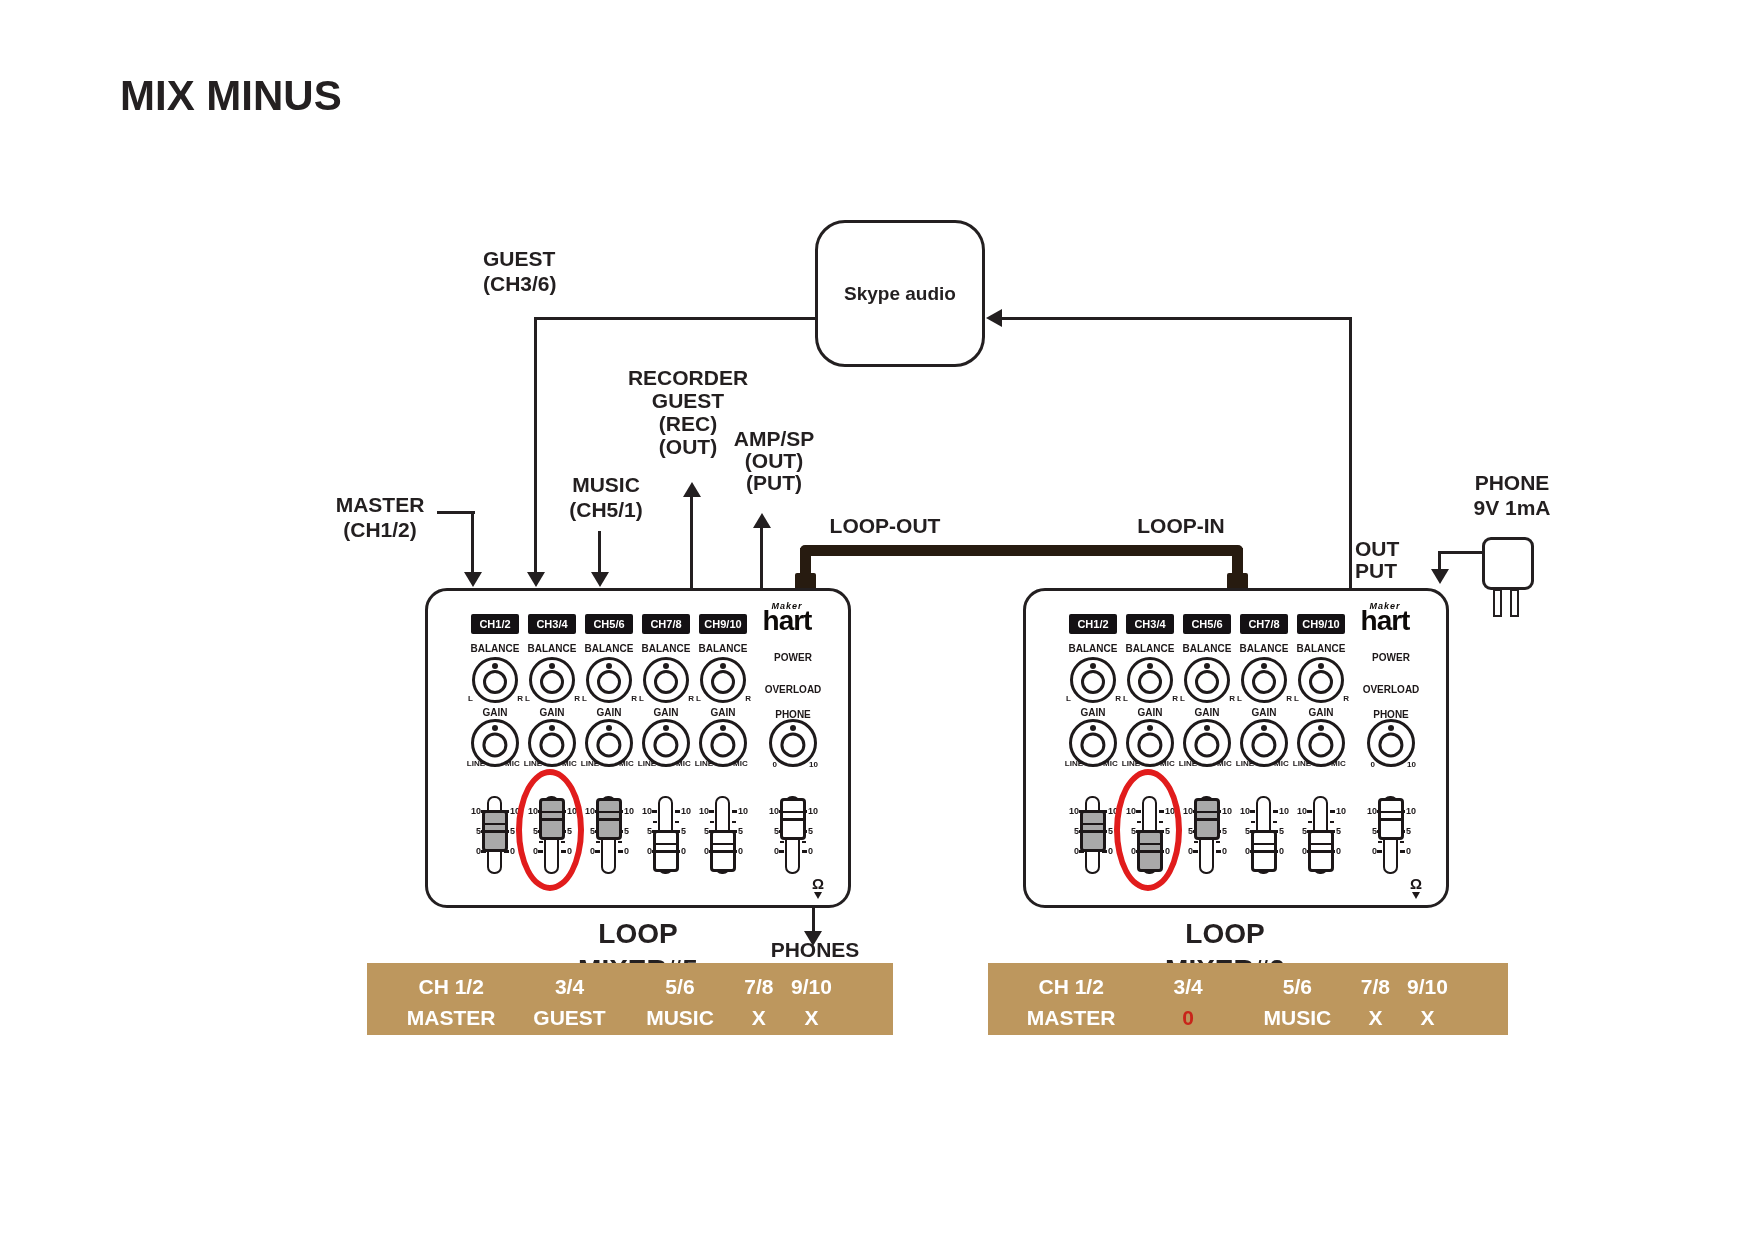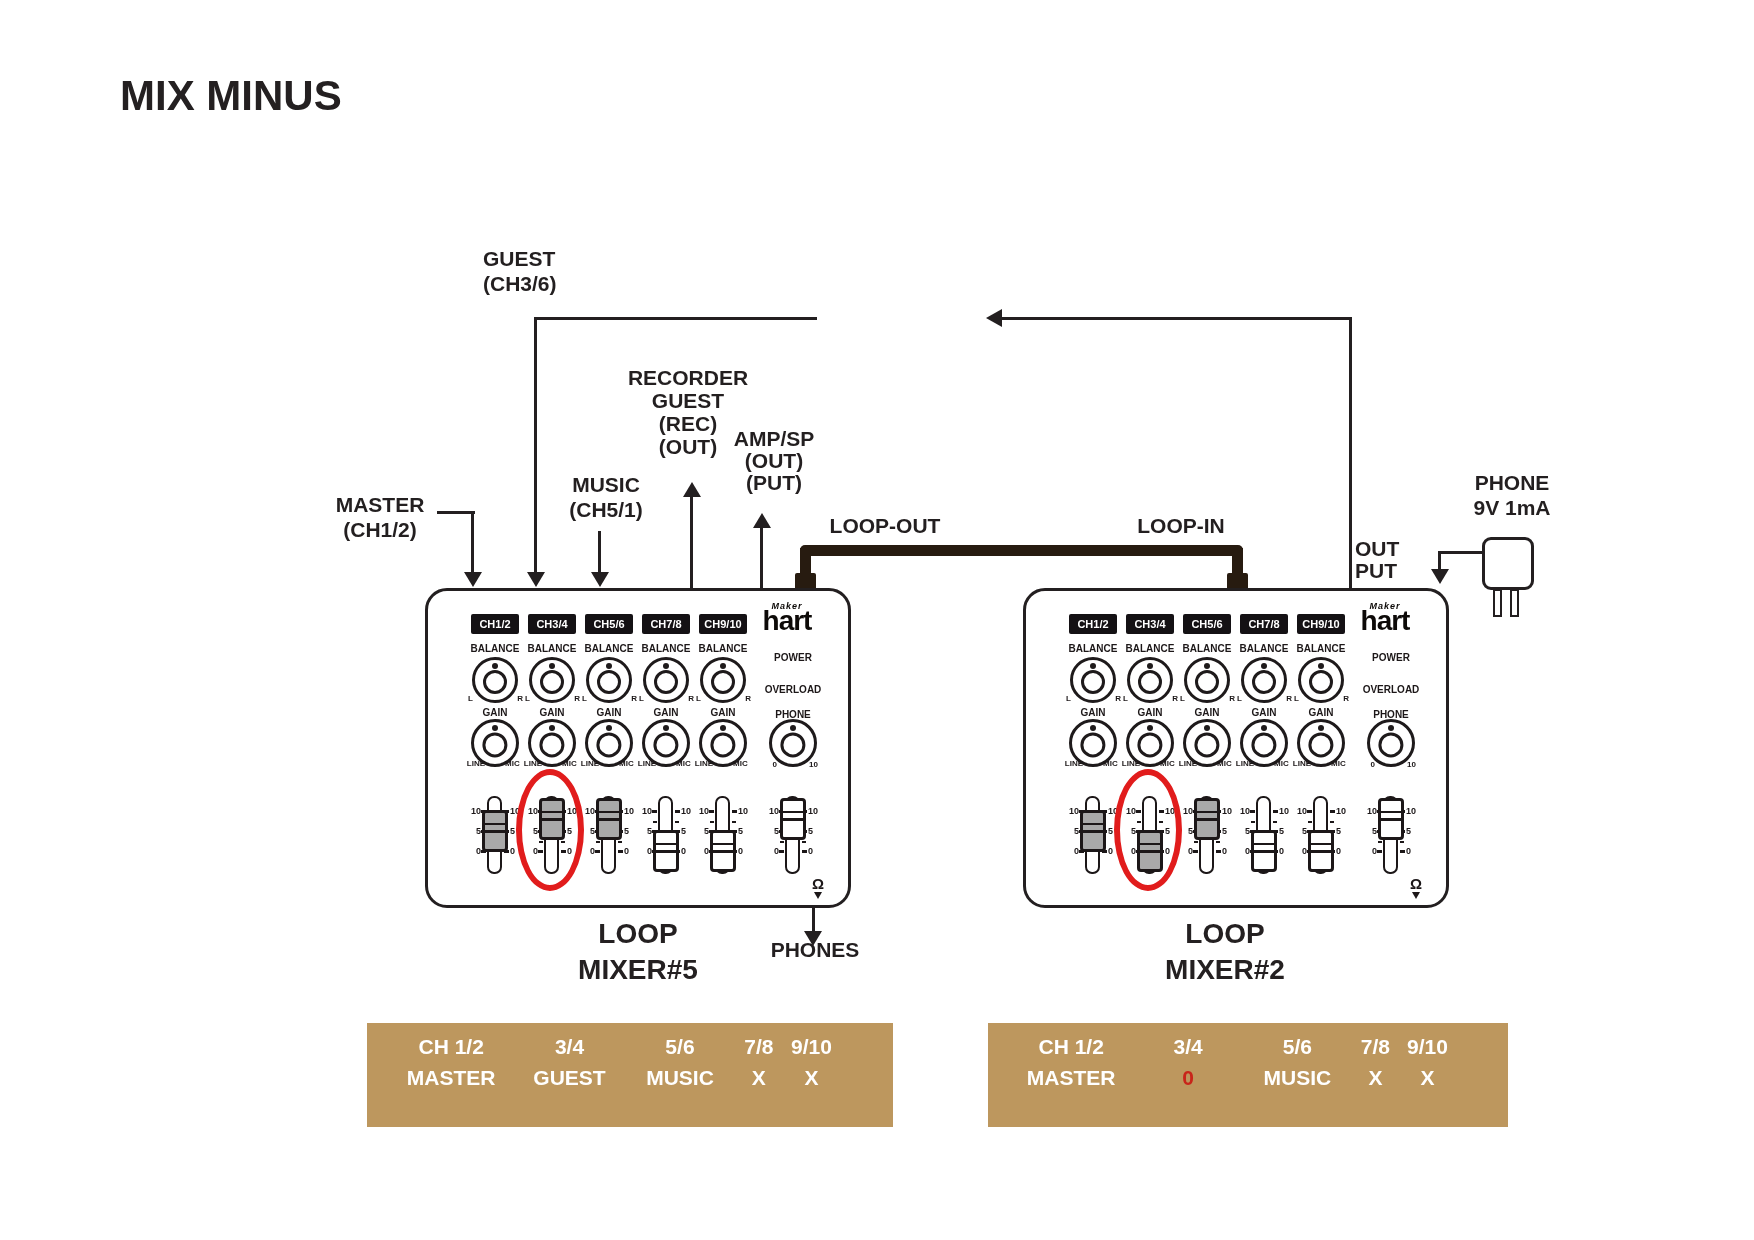--- a/index.html
+++ b/index.html
@@ -37,31 +37,34 @@
   .dash{position:absolute;background:#1c1718;height:3px;}
   .mdash{position:absolute;background:#1c1718;height:2px;}
   .logo{position:absolute;left:316px;top:11px;width:86px;text-align:center;color:#0d0a08;}
   .logo .top{display:block;font-size:9px;font-weight:bold;font-style:italic;letter-spacing:1px;line-height:9px;}
   .logo .main{display:block;font-size:28px;font-weight:bold;letter-spacing:-1px;line-height:24px;margin-top:-2px;}
   .hp{position:absolute;width:24px;text-align:center;color:#1c1718;}
   .hp .omega{font-size:15px;font-weight:bold;line-height:14px;}
   .hp .tri{width:0;height:0;border-left:4px solid transparent;border-right:4px solid transparent;border-top:7px solid #1c1718;margin:1px auto 0;}
   .ellipse{position:absolute;width:68px;height:122px;border:6px solid #e11c1c;border-radius:50%;box-sizing:border-box;z-index:6;}
   .mixer-name{position:absolute;width:200px;text-align:center;font-size:28px;font-weight:bold;line-height:36px;color:#242021;}
-  .ptable{position:absolute;top:1023px;height:104px;background:#bd975e;}
+  .ptable{position:absolute;top:963px;height:72px;background:#bd975e;}
   .pt-cell{position:absolute;transform:translateX(-50%);color:#fff;font-size:21px;font-weight:bold;text-align:center;line-height:22px;white-space:nowrap;}
   .pt-red{color:#c8251a;}
 </style>
 </head>
 <body>
 
 <div id="canvas">
 
   <div class="title-line" style="left:120px;top:72px;">MIX MINUS</div>
 
+  <div class="skype-box">
+    <span>Skype audio</span>
+  </div>
 
   <div class="hline" style="left:535px;top:317px;width:282px;"></div>
   <div class="vline" style="left:534px;top:317px;height:256px;"></div>
   <div class="arrow-down" style="left:527px;top:572px;"></div>
 
   <div class="hline" style="left:437px;top:511px;width:38px;"></div>
   <div class="vline" style="left:471px;top:511px;height:62px;"></div>
   <div class="arrow-down" style="left:464px;top:572px;"></div>
 
   <div class="vline" style="left:598px;top:531px;height:42px;"></div>

